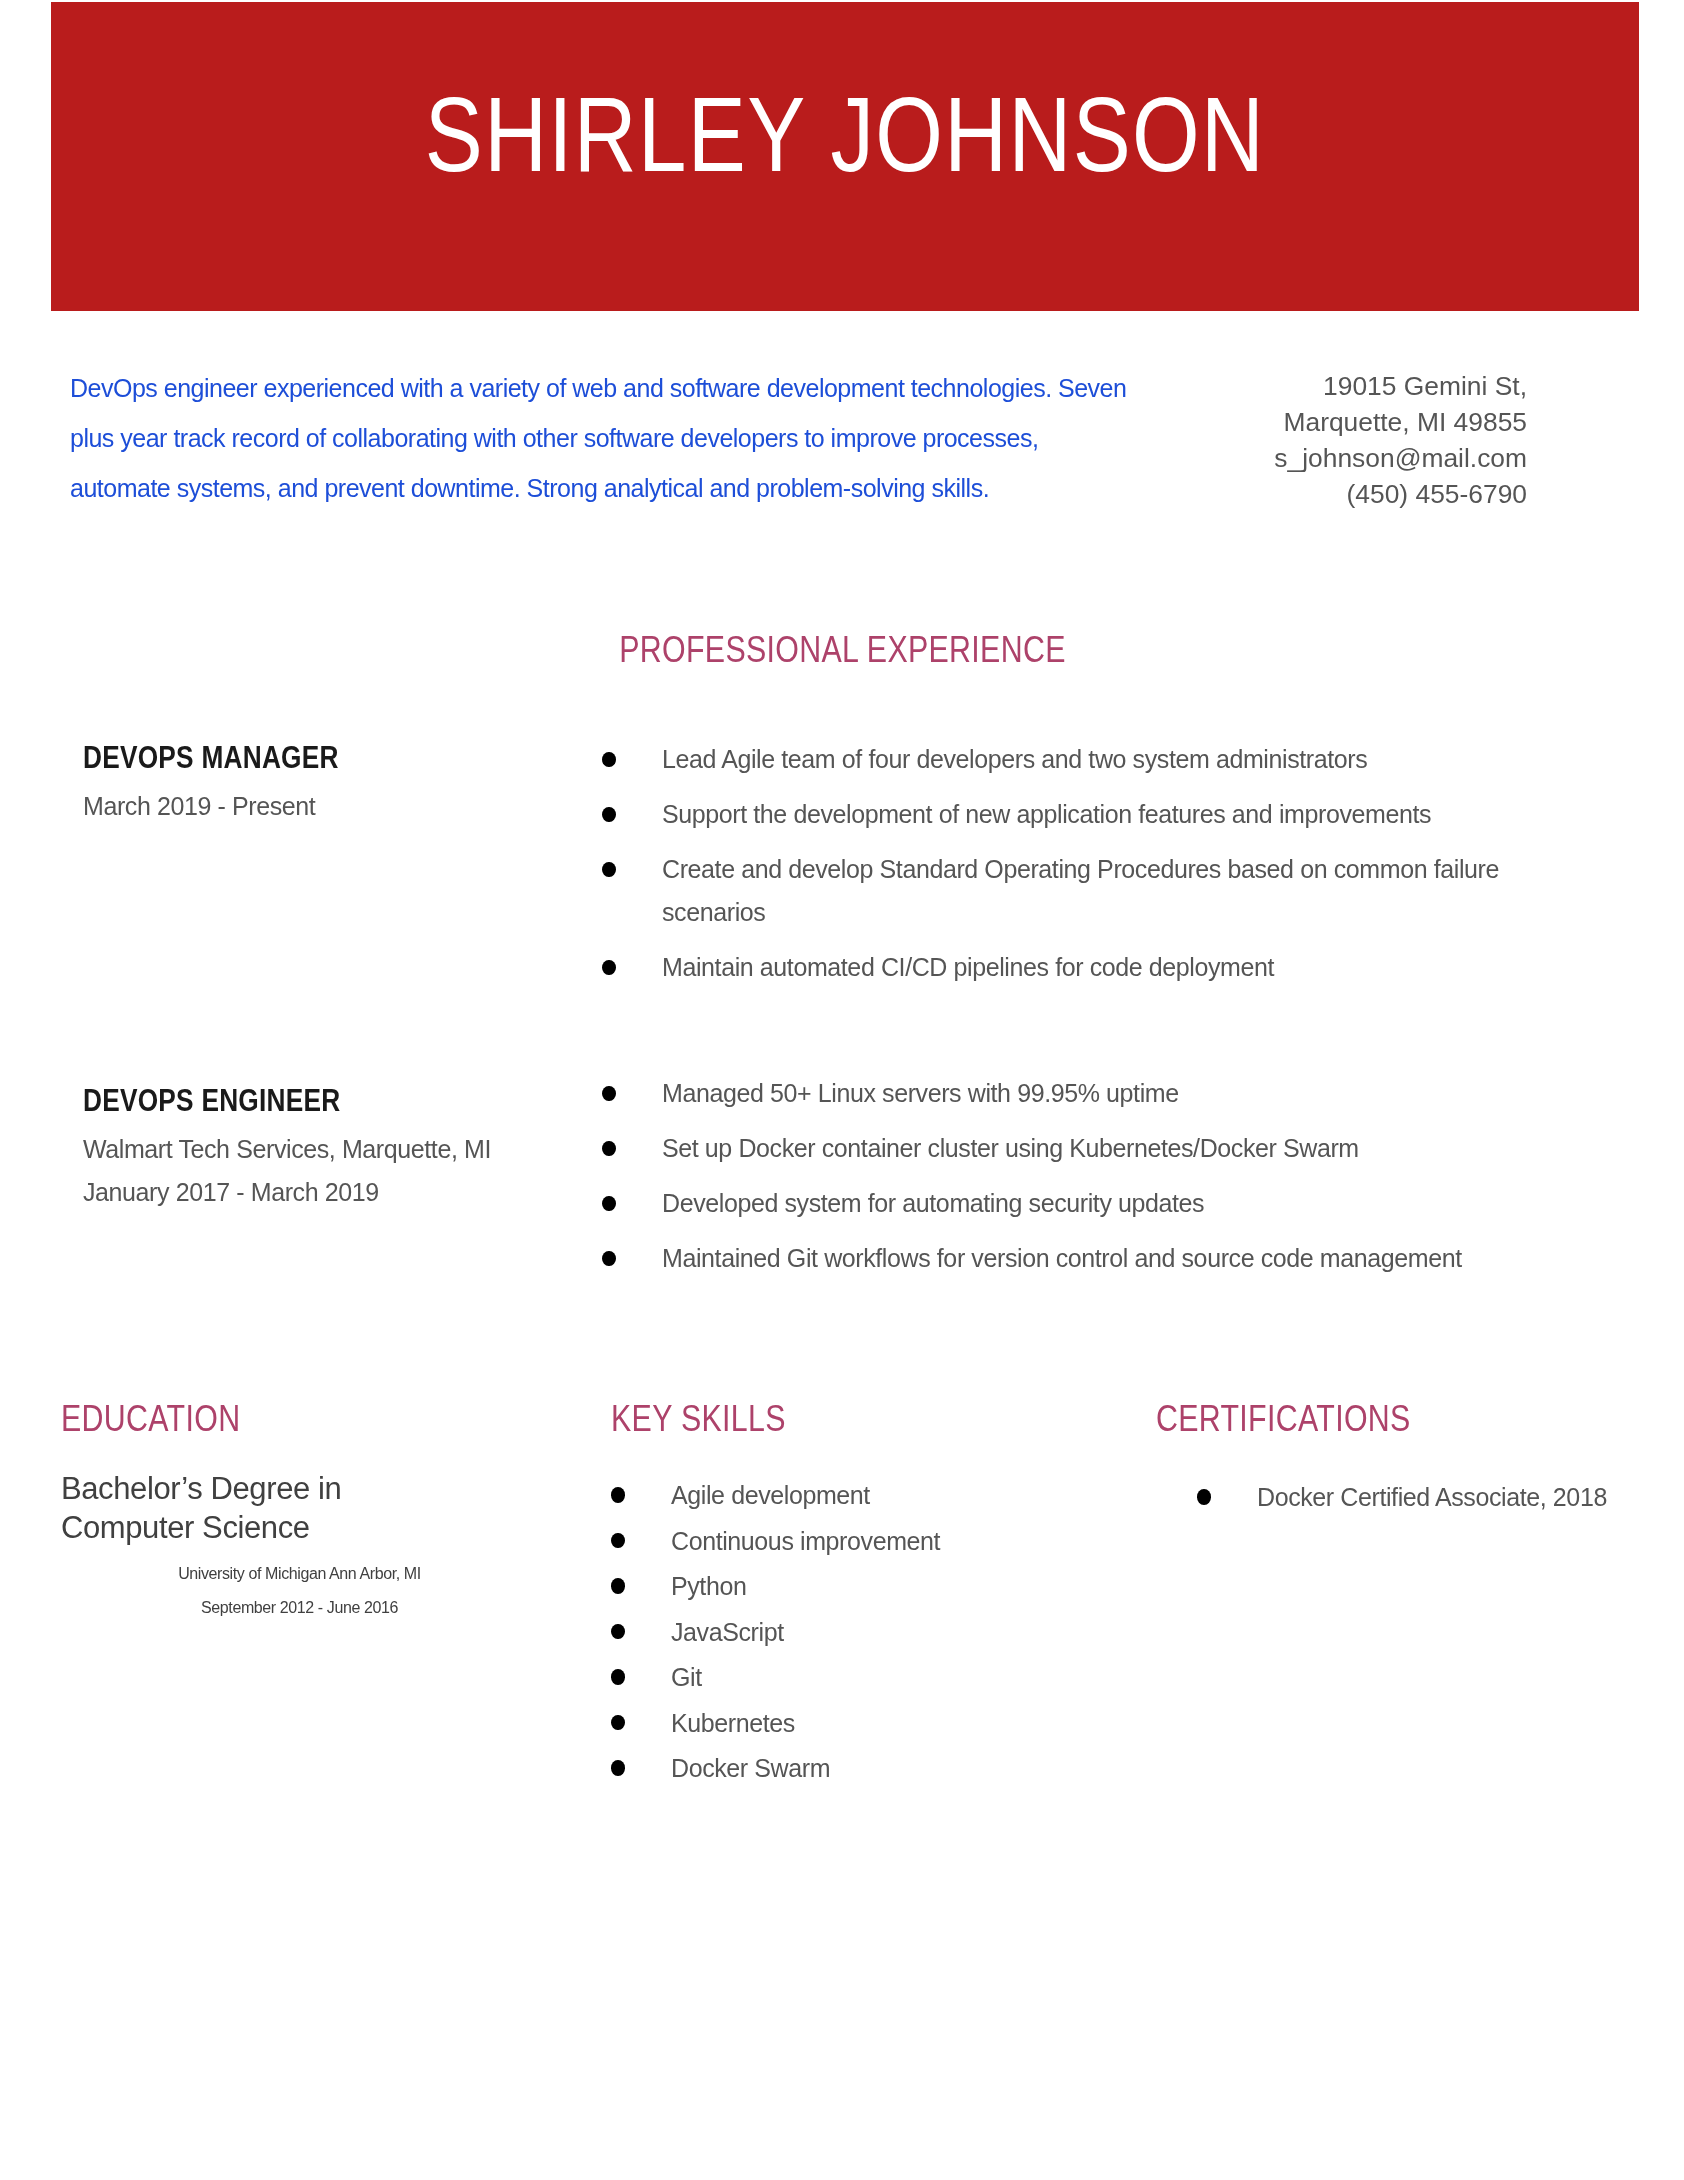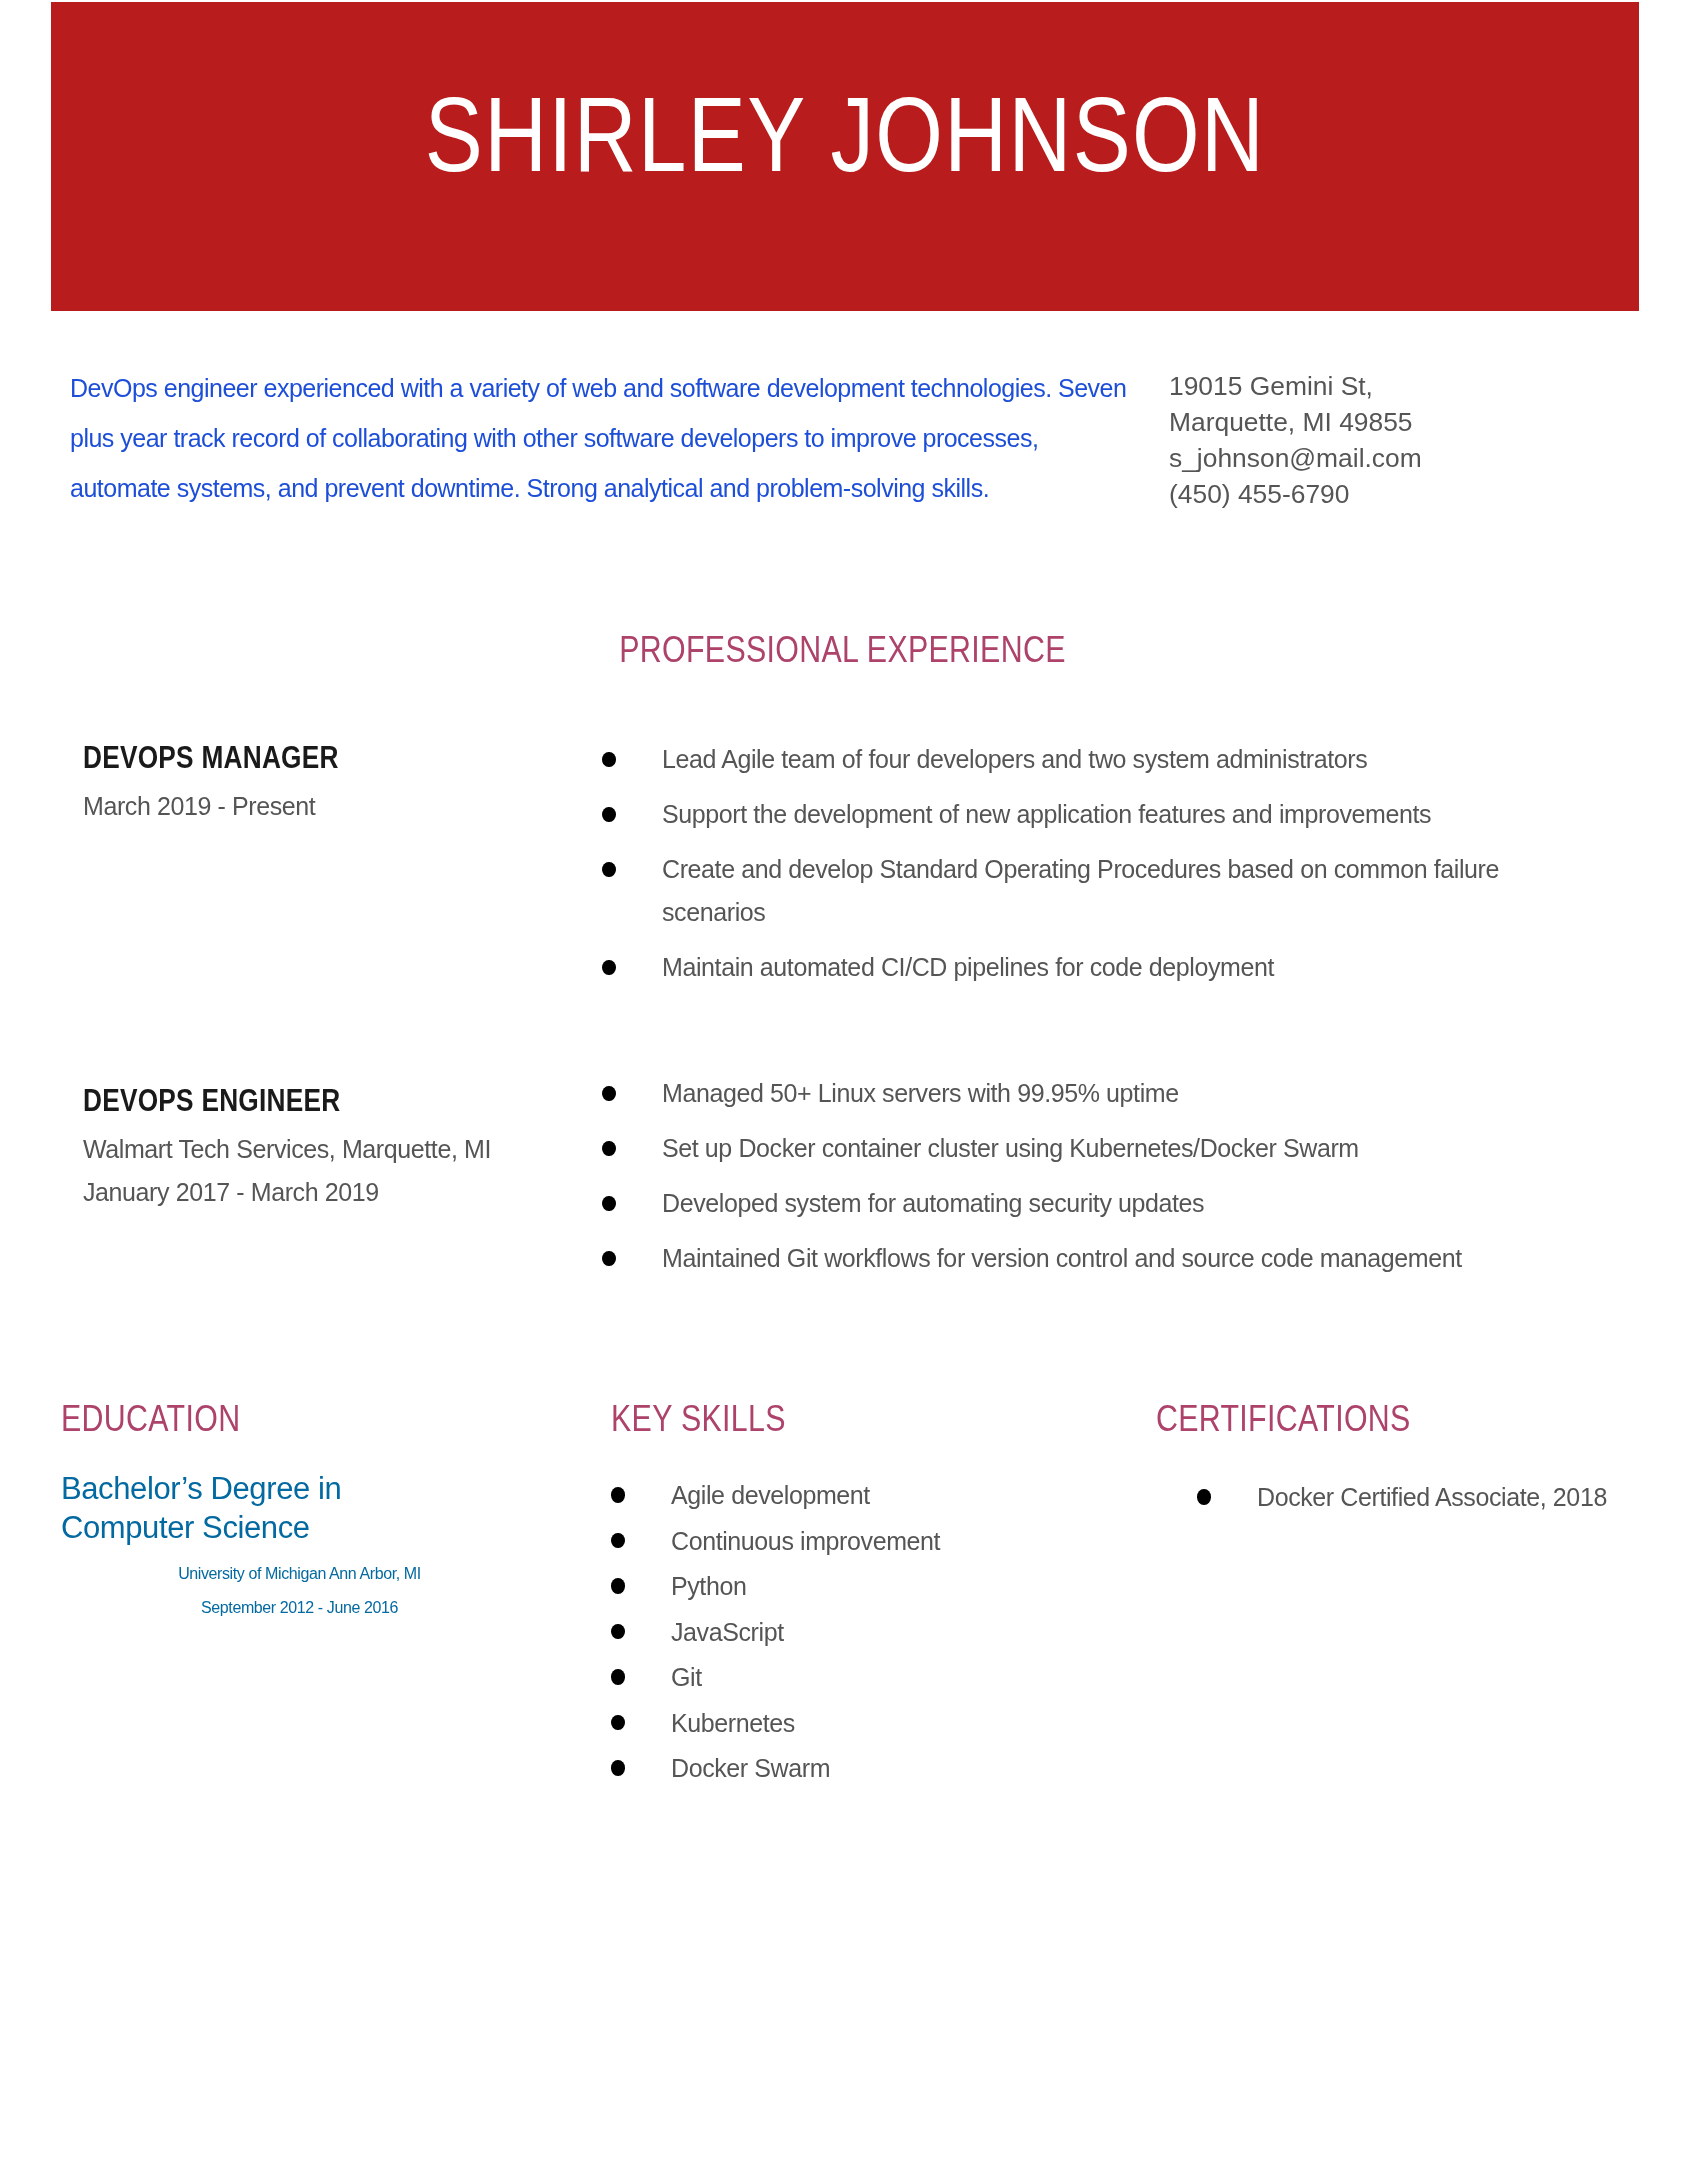--- a/index.html
+++ b/index.html
@@ -48,20 +48,21 @@
       letter-spacing: -0.5px;
     }
     .contact {
       position: absolute;
       left: 1169px;
       top: 368px;
       width: 358px;
       font-size: 26.4px;
       line-height: 36px;
       color: #555555;
+      text-align: right;
     }
     .contact div { white-space: nowrap; }
 
     .section-title {
       position: absolute;
       color: #ad426a;
       font-size: 37px;
       line-height: 43px;
       letter-spacing: 0.4px;
       transform: scaleX(0.82);
@@ -130,21 +131,21 @@
       line-height: 43px;
       margin-bottom: 12px;
     }
     .exp-bullets li .dot { top: 13.6px; }
 
     .edu {
       position: absolute;
       left: 61px;
       top: 1469px;
       width: 477px;
-      color: #0369a1;
+      color: #404040;
     }
     .edu-degree {
       font-size: 31px;
       line-height: 39px;
       letter-spacing: -0.4px;
     }
     .edu-meta {
       margin-top: 10.2px;
       font-size: 16px;
       line-height: 34px;

